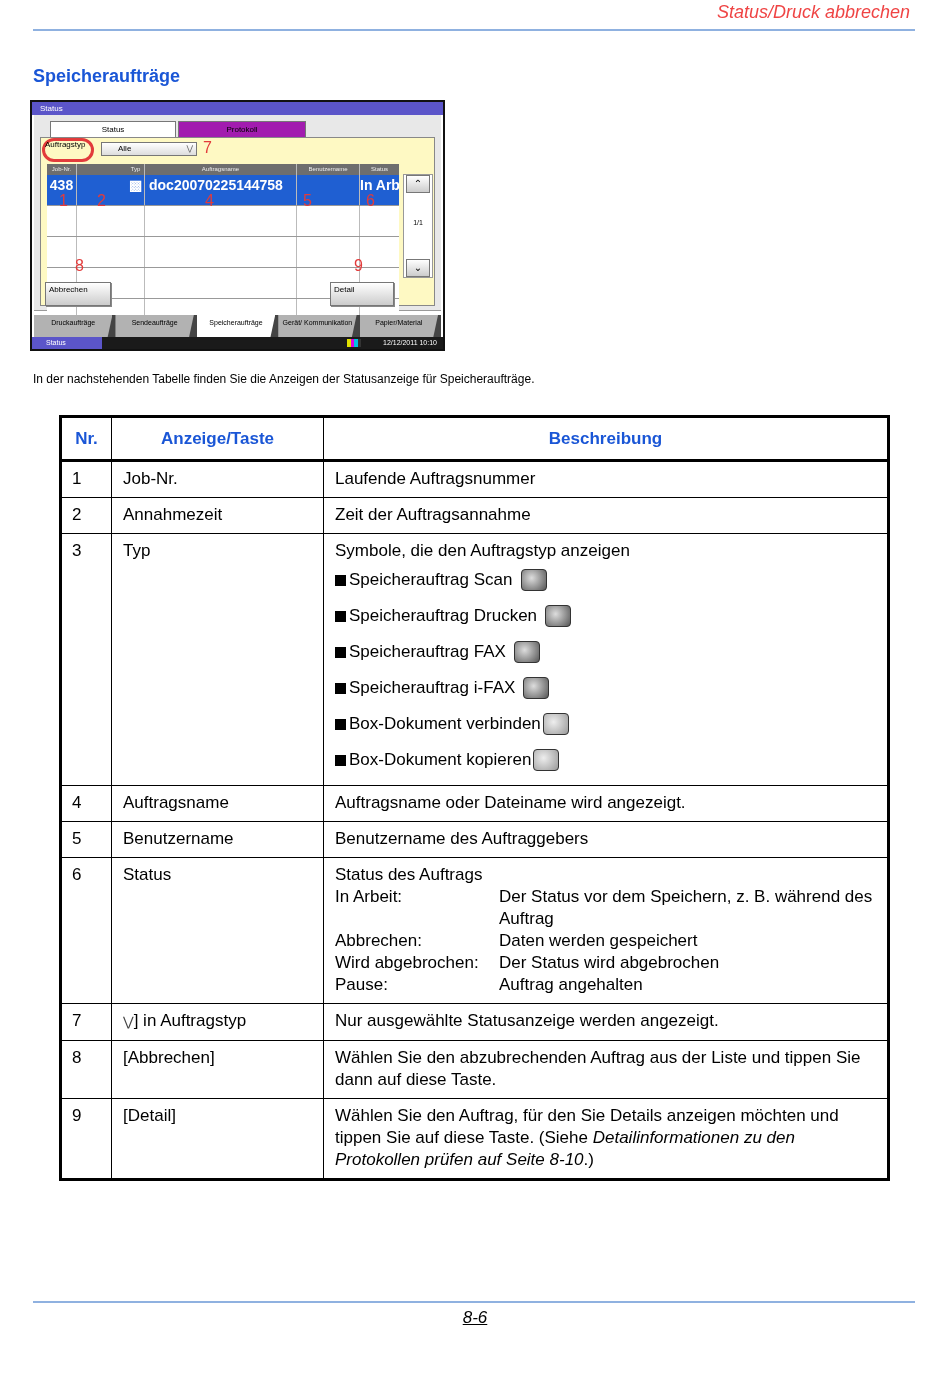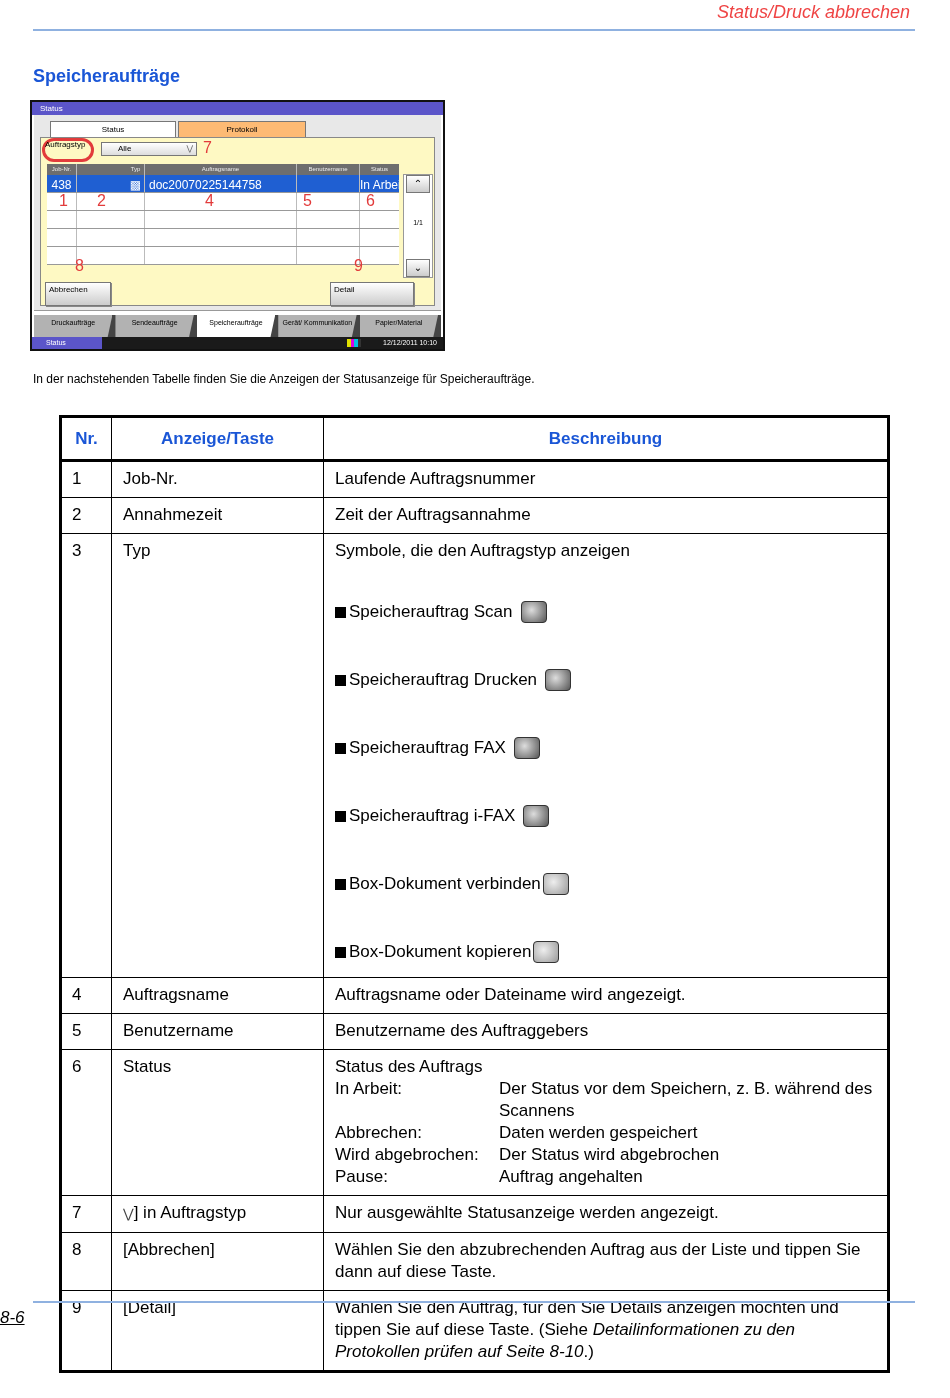--- a/index.html
+++ b/index.html
@@ -7,65 +7,65 @@
   .running-head { position: absolute; right: 40px; top: 2px; font-style: italic; font-size: 18px; color: #ef4444; }
   .hr-top { position: absolute; left: 33px; right: 35px; top: 29px; height: 2px; background: #8fb1e0; }
   .section-title { position: absolute; left: 33px; top: 66px; font-size: 18px; font-weight: bold; color: #1a56d6; }
 
   
   .panel { position: absolute; left: 30px; top: 100px; width: 415px; height: 251px; border: 2px solid #111; background: #fff; font-size: 8px; }
   .panel .titlebar { height: 13px; background: #5b55c9; color: #fff; font-size: 8px; padding-left: 8px; line-height: 13px; }
   .panel .body { position: absolute; left: 2px; right: 2px; top: 13px; height: 196px; background: #e8e8e8; border-bottom: 1px solid #999; }
   .ptab { position: absolute; top: 6px; height: 16px; border: 1px solid #777; border-bottom: none; text-align: center; line-height: 15px; font-size: 8px; }
   .ptab.active { left: 16px; width: 126px; background: #fff; }
-  .ptab.inactive { left: 144px; width: 128px; background: #fdba74; }
+  .ptab.inactive { left: 144px; width: 128px; background: #a21caf; }
   .inner { position: absolute; left: 6px; right: 6px; top: 22px; bottom: 4px; background: #fef9c3; border: 1px solid #888; }
   .filter-label { position: absolute; left: 4px; top: 2px; width: 46px; font-size: 8px; line-height: 9px; }
   .redring { position: absolute; left: 1px; top: 0px; width: 52px; height: 24px; border: 3px solid #e23b3b; border-radius: 12px; }
   .filter-select { position: absolute; left: 60px; top: 4px; width: 96px; height: 14px; border: 1px solid #777; background: linear-gradient(#fff,#ddd); font-size: 8px; line-height: 12px; padding-left: 16px; }
   .filter-select .chev { position: absolute; right: 3px; top: 0; font-size: 8px; color: #666; }
   .callout { position: absolute; color: #e23b3b; font-size: 16px; line-height: 16px; }
   .jobtable { position: absolute; left: 6px; top: 26px; width: 352px; }
   .jt-head { display: flex; height: 11px; background: #6e6e6e; color: #eee; font-size: 6px; line-height: 11px; }
   .jt-head div, .jt-row div { border-right: 1px solid #bbb; text-align: center; overflow: hidden; white-space: nowrap; }
-  .jt-row { display: flex; height: 18px; border-bottom: 1px solid #999; background: #fff; font-size: 12px; line-height: 20px; }
+  .jt-row { display: flex; height: 31px; border-bottom: 1px solid #999; background: #fff; font-size: 14px; line-height: 20px; font-weight: bold; }
   .jt-row.sel { background: #1f5fd2; color: #fff; }
   .c1 { width: 30px; } .c2 { width: 50px; margin-top: 44px; } .c3 { width: 18px; } .c4 { width: 152px; } .c5 { width: 63px; } .c6 { width: 39px; border-right: none !important; }
   .jt-row.sel .c4 { text-align: left; padding-left: 4px; }
   .scroll { position: absolute; left: 362px; top: 36px; width: 30px; height: 104px; background: #fff; border: 1px solid #999; }
   .scroll .btn { position: absolute; left: 2px; width: 24px; height: 18px; border: 1px solid #777; background: linear-gradient(#fff,#ccc); text-align: center; line-height: 16px; font-size: 10px; }
   .scroll .up { top: 0; } .scroll .down { bottom: 0; }
   .scroll .pg { position: absolute; top: 44px; width: 100%; text-align: center; font-size: 7px; }
   .pbtn { position: absolute; top: 144px; height: 24px; border: 1px solid #777; background: linear-gradient(#fff,#ccc); font-size: 8px; padding: 2px 3px; box-shadow: 1px 1px 0 #888; }
-  .pbtn.abbr { left: 4px; width: 66px; } .pbtn.det { left: 289px; width: 84px; }
+  .pbtn.abbr { left: 4px; width: 66px; } .pbtn.det { left: 289px; width: 64px; }
   .navtabs { position: absolute; left: 2px; right: 2px; top: 213px; height 22px; height: 22px; display: flex; background: #444; }
   .navtab { flex: 1; background: #b2b2b2; margin-right: 3px; text-align: center; font-size: 7px; line-height: 9px; padding-top: 3px; clip-path: polygon(0 0, 100% 0, 94% 100%, 0 100%); }
   .navtab.active { background: #fff; }
   .statusbar { position: absolute; left: 0; right: 0; bottom: 0; height: 12px; background: #1a1a1a; color: #fff; font-size: 7px; line-height: 12px; }
   .statusbar .st { position: absolute; left: 0; width: 70px; background: #5b55c9; padding-left: 14px; }
   .statusbar .ink { position: absolute; right: 82px; top: 2px; width: 14px; height: 8px; background: linear-gradient(90deg,#e0e000 0 25%,#e000e0 25% 50%,#00c0e0 50% 75%,#333 75%); }
   .statusbar .dt { position: absolute; right: 6px; }
 
   .intro { position: absolute; left: 33px; top: 372px; font-size: 12px; }
 
   
   table.desc { position: absolute; left: 59px; top: 415px; width: 831px; border-collapse: collapse; border: 3px solid #000; font-size: 17px; }
   table.desc th { color: #1a56d6; font-weight: bold; height: 44px; border: 1px solid #000; border-bottom: 3px solid #000; margin-left: 6px; }
   table.desc td { border: 1px solid #000; vertical-align: top; padding: 6px 11px 7px 11px; line-height: 22px; }
   table.desc td.nr { width: 51px; padding-left: 10px; }
   table.desc td.key { width: 212px; }
-  .bullet-line { display: flex; align-items: center; height: 36px; margin-top: 32px; }
+  .bullet-line { display: flex; align-items: center; height: 36px; }
   .bullet-line .sq { display: inline-block; width: 11px; height: 11px; background: #000; margin-right: 3px; }
   .dev-icon { display: inline-block; width: 26px; height: 22px; margin-left: 8px; border-radius: 4px; background: radial-gradient(circle at 40% 40%, #ddd, #555); border: 1px solid #333; }
   .kv { display: grid; grid-template-columns: 164px 1fr; }
   .chev-inline { font-size: 13px; color: #444; }
   .it { font-style: italic; }
 
   .hr-bot { position: absolute; left: 33px; right: 35px; top: 1301px; height: 2px; background: #8fb1e0; }
-  .pageno { position: absolute; left: 0; width: 950px; top: 1308px; text-align: left; font-style: italic; font-size: 17px; text-decoration: underline; }
+  .pageno { position: absolute; left: 0; width: 950px; top: 1308px; text-align: center; font-style: italic; font-size: 17px; text-decoration: underline; }
 </style>
 </head>
 <body>
 
 <div class="running-head">Status/Druck abbrechen</div>
 <div class="hr-top"></div>
 <div class="section-title">Speicheraufträge</div>
 
 <div class="panel">
   <div class="titlebar">Status</div>
@@ -228,21 +228,21 @@
     <td class="key">Benutzername</td>
     <td>Benutzername des Auftraggebers</td>
   </tr>
   <tr>
     <td class="nr">6</td>
     <td class="key">Status</td>
     <td>
       <div>Status des Auftrags</div>
       <div class="kv">
         <span>In Arbeit:</span>
-            <span>Der Status vor dem Speichern, z. B. während des Scannens</span>
+            <span>Der Status vor dem Speichern, z. B. während des Auftrag</span>
         <span>Abbrechen:</span>
             <span>Daten werden gespeichert</span>
         <span>Wird abgebrochen:</span>
             <span>Der Status wird abgebrochen</span>
         <span>Pause:</span>
             <span>Auftrag angehalten</span>
       </div>
     </td>
   </tr>
   <tr>

